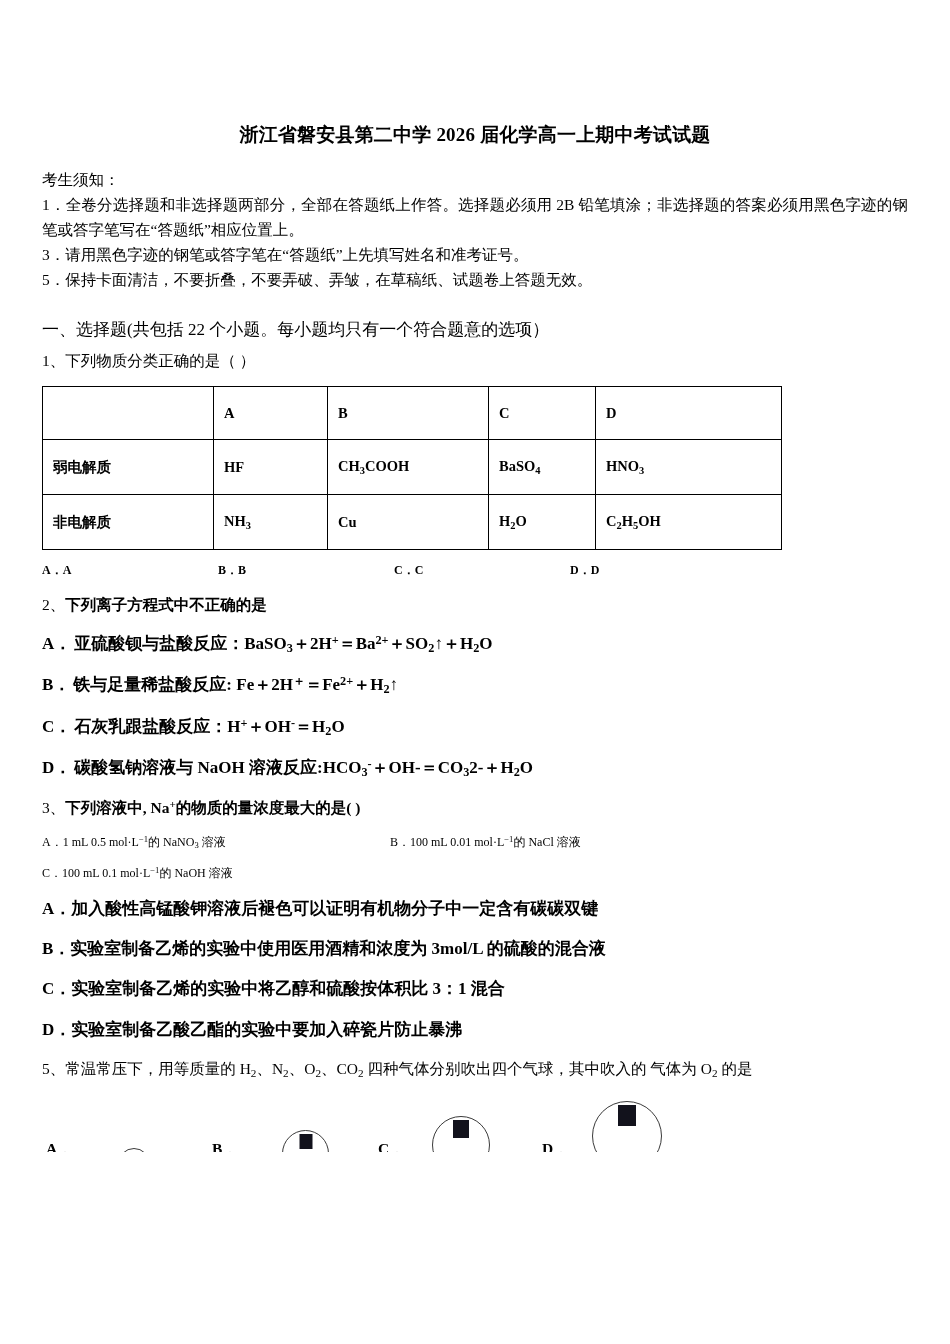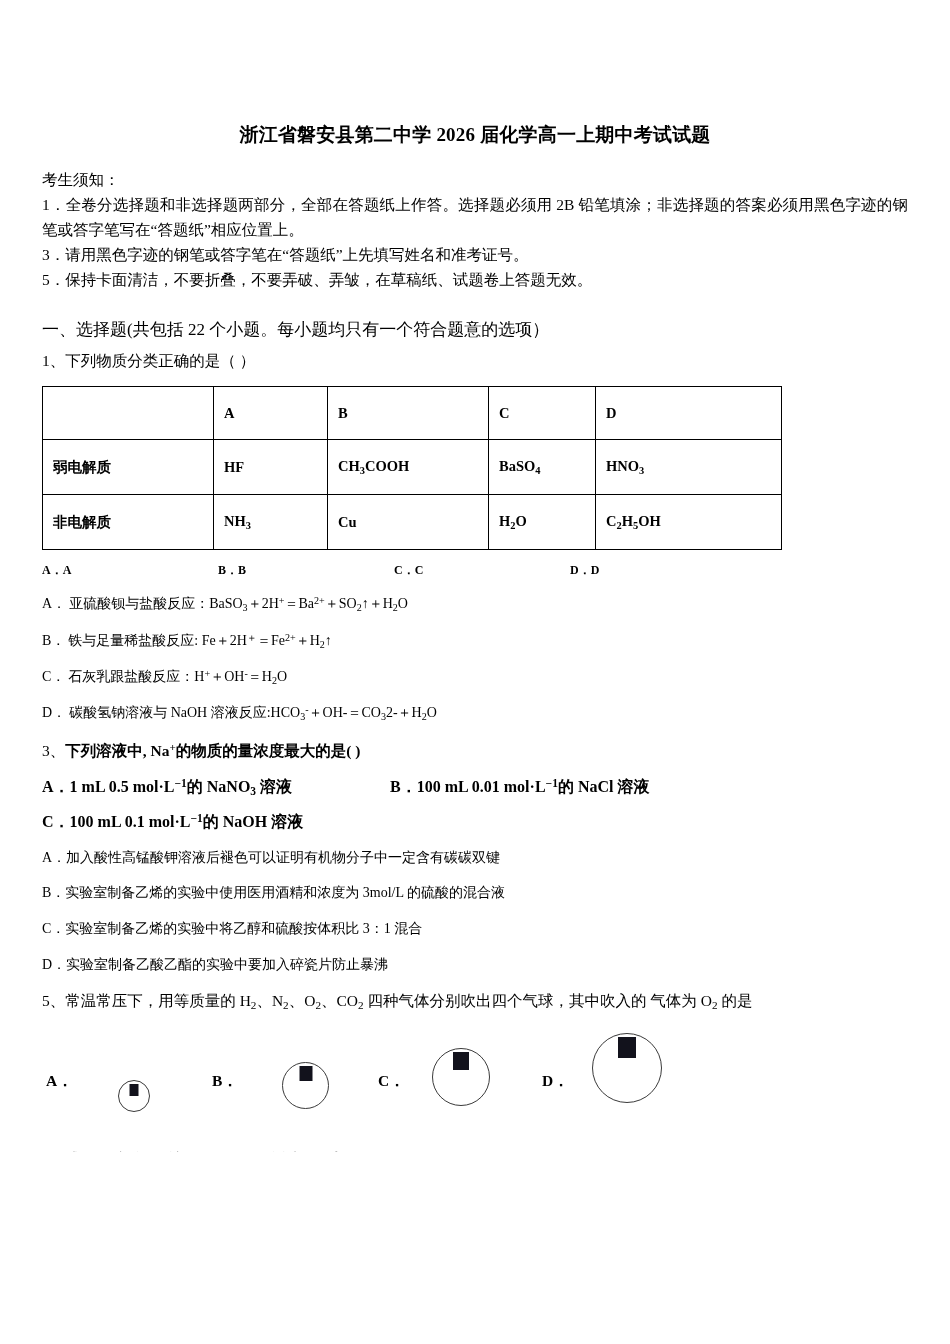--- a/index.html
+++ b/index.html
@@ -96,32 +96,32 @@
   .oc3 { width: 176px; }
 
   .q-line {
     margin-top: 14px;
     font-size: 15.5px;
     line-height: 1.55;
   }
   .q-num { font-size: 15.5px; }
   .opt {
     margin-top: 14px;
-    font-size: 14px;
-    font-weight: normal;
+    font-size: 17px;
+    font-weight: bold;
     line-height: 1.55;
   }
   .opt .lbl { margin-right: 3px; }
 
   
   .opt-2col {
     display: flex;
     margin-top: 14px;
-    font-size: 16px;
-    font-weight: bold;
+    font-size: 12px;
+    font-weight: normal;
   }
   .opt-2col .half-a { width: 348px; }
   .opt-2col .half-b { width: 300px; }
 
   
   .balloon-row {
     position: relative;
     height: 104px;
     margin-top: 10px;
   }
@@ -200,20 +200,23 @@
     </tbody>
   </table>
 
   <div class="opt-row-4">
     <span class="oc1">A．A</span>
     <span class="oc2">B．B</span>
     <span class="oc3">C．C</span>
     <span>D．D</span>
   </div>
 
+  <div class="q-line">
+    <span class="q-num">2、</span><span class="bold">下列离子方程式中不正确的是</span>
+  </div>
 
   <div class="opt">
     <span class="lbl">A．</span><span>亚硫酸钡与盐酸反应：BaSO<sub>3</sub>＋2H<sup>+</sup>＝Ba<sup>2+</sup>＋SO<sub>2</sub>↑＋H<sub>2</sub>O</span>
   </div>
   <div class="opt">
     <span class="lbl">B．</span><span>铁与足量稀盐酸反应: Fe＋2H<sup>＋</sup>＝Fe<sup>2+</sup>＋H<sub>2</sub>↑</span>
   </div>
   <div class="opt">
     <span class="lbl">C．</span><span>石灰乳跟盐酸反应：H<sup>+</sup>＋OH<sup>-</sup>＝H<sub>2</sub>O</span>
   </div>

